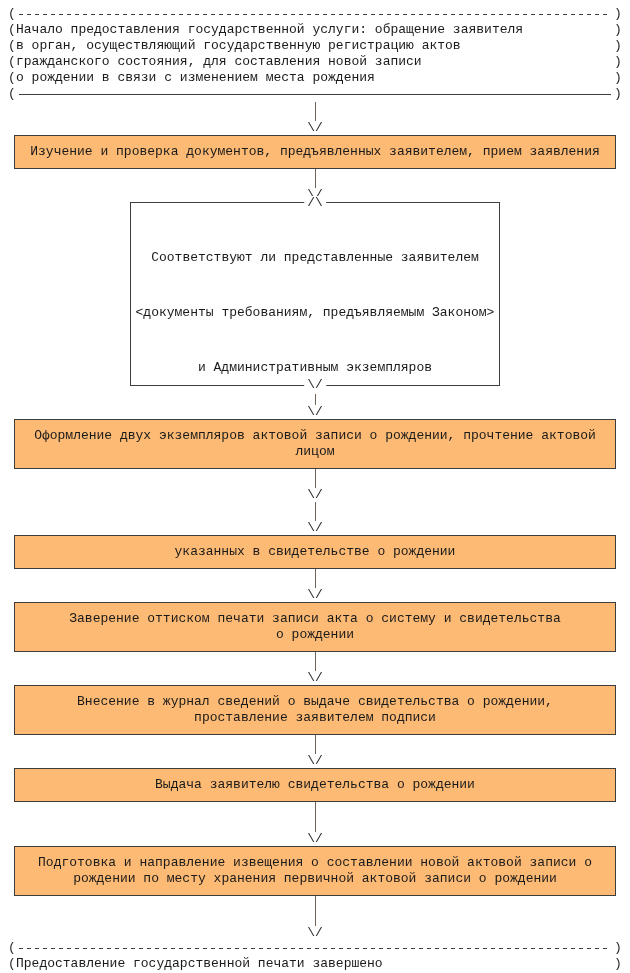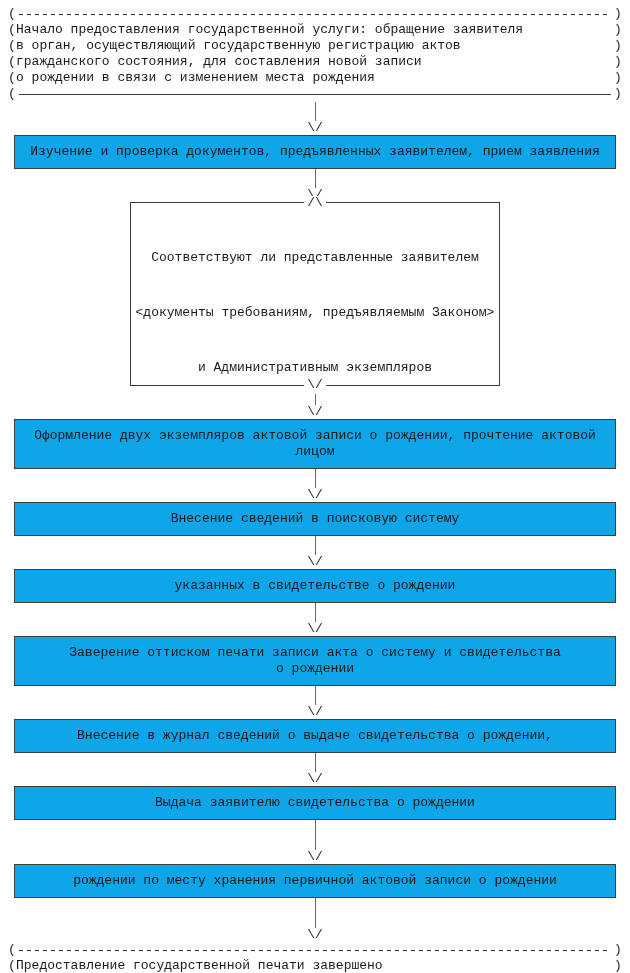--- a/index.html
+++ b/index.html
@@ -13,21 +13,21 @@
   
   .terminal{display:flex;flex-direction:column;}
   .t-row{display:flex;align-items:center;height:16px;}
   .t-row .p{flex:0 0 auto;width:8px;text-align:center;color:#2a2a2a;}
   .hline{flex:1 1 auto;height:1px;margin:0 3px;}
   .hline.dashed{background:repeating-linear-gradient(to right,#3d3d3d 0,#3d3d3d 4px,transparent 4px,transparent 8px);}
   .hline.solid{background:#3d3d3d;}
   .t-text{flex:1 1 auto;text-align:left;white-space:nowrap;}
   .t-text.shift{padding-right:48px;}
   
-  .process{border:1px solid #3d3d3d;margin:0 6px;padding:8px 1px;text-align:center;background:#0ea5e9;}
+  .process{border:1px solid #3d3d3d;margin:0 6px;padding:8px 1px;text-align:center;background:#fdba74;}
   .process .line{white-space:nowrap;}
   
   .decision{position:relative;border:1px solid #3d3d3d;width:368px;margin:0 auto;
     padding:8px 0 9px;text-align:center;background:#fff;}
   .decision .line{white-space:nowrap;margin-top:39px;}
   .dtop,.dbot{position:absolute;left:50%;transform:translateX(-50%);
     background:#fff;padding:0 3px;line-height:14px;height:14px;color:#2a2a2a;}
   .dtop{top:-7px;}
   .dbot{bottom:-7px;}
   
@@ -106,23 +106,20 @@
   <div class="process">
     <div class="line">Оформление двух экземпляров актовой записи о рождении, прочтение актовой</div>
     <div class="line">лицом</div>
   </div>
 
   <div class="connector">
     <div class="vline"></div>
     <div class="ahead">\/</div>
   </div>
 
-  <div class="process">
-    <div class="line">Внесение сведений в поисковую систему</div>
-  </div>
 
   <div class="connector">
     <div class="vline"></div>
     <div class="ahead">\/</div>
   </div>
 
   <div class="process">
     <div class="line">указанных в свидетельстве о рождении</div>
   </div>
 
@@ -136,37 +133,39 @@
     <div class="line">о рождении</div>
   </div>
 
   <div class="connector">
     <div class="vline"></div>
     <div class="ahead">\/</div>
   </div>
 
   <div class="process">
     <div class="line">Внесение в журнал сведений о выдаче свидетельства о рождении,</div>
+    <div class="line">проставление заявителем подписи</div>
   </div>
 
   <div class="connector">
     <div class="vline"></div>
     <div class="ahead">\/</div>
   </div>
 
   <div class="process">
     <div class="line">Выдача заявителю свидетельства о рождении</div>
   </div>
 
   <div class="connector tall">
     <div class="vline"></div>
     <div class="ahead">\/</div>
   </div>
 
   <div class="process">
+    <div class="line">Подготовка и направление извещения о составлении новой актовой записи о</div>
     <div class="line">рождении по месту хранения первичной актовой записи о рождении</div>
   </div>
 
   <div class="connector tall">
     <div class="vline"></div>
     <div class="ahead">\/</div>
   </div>
 
   <div class="terminal">
     <div class="t-row">

